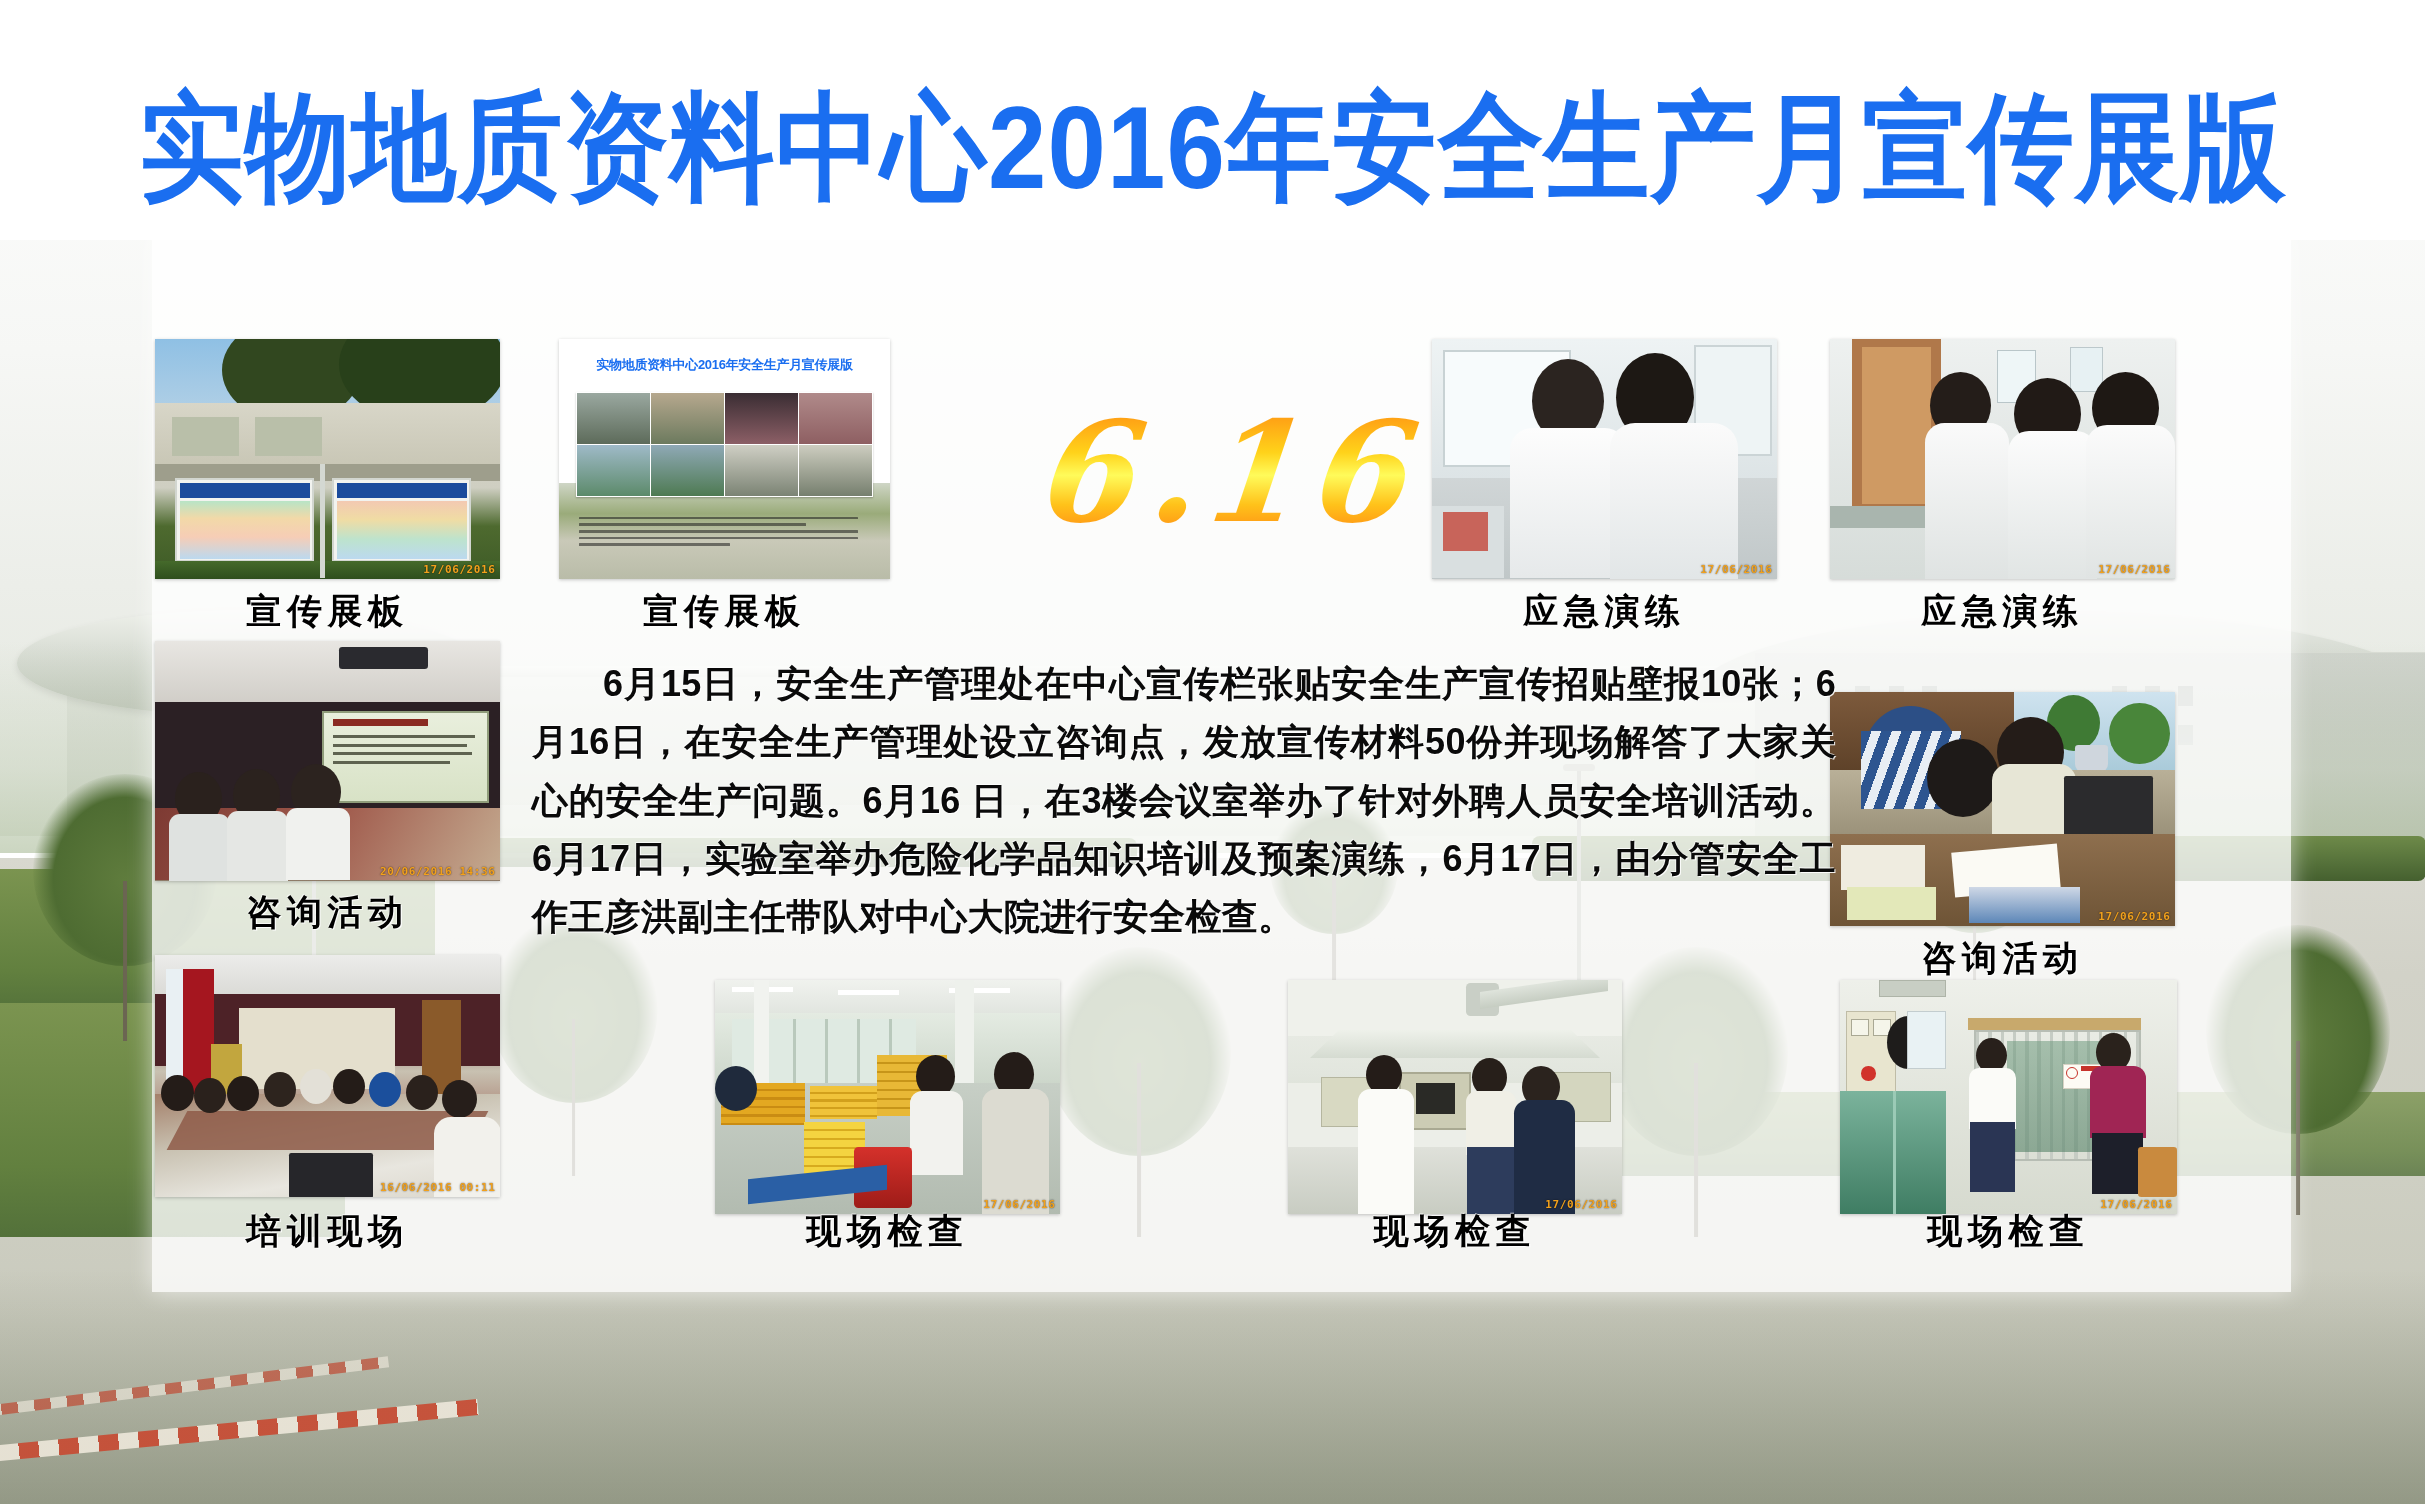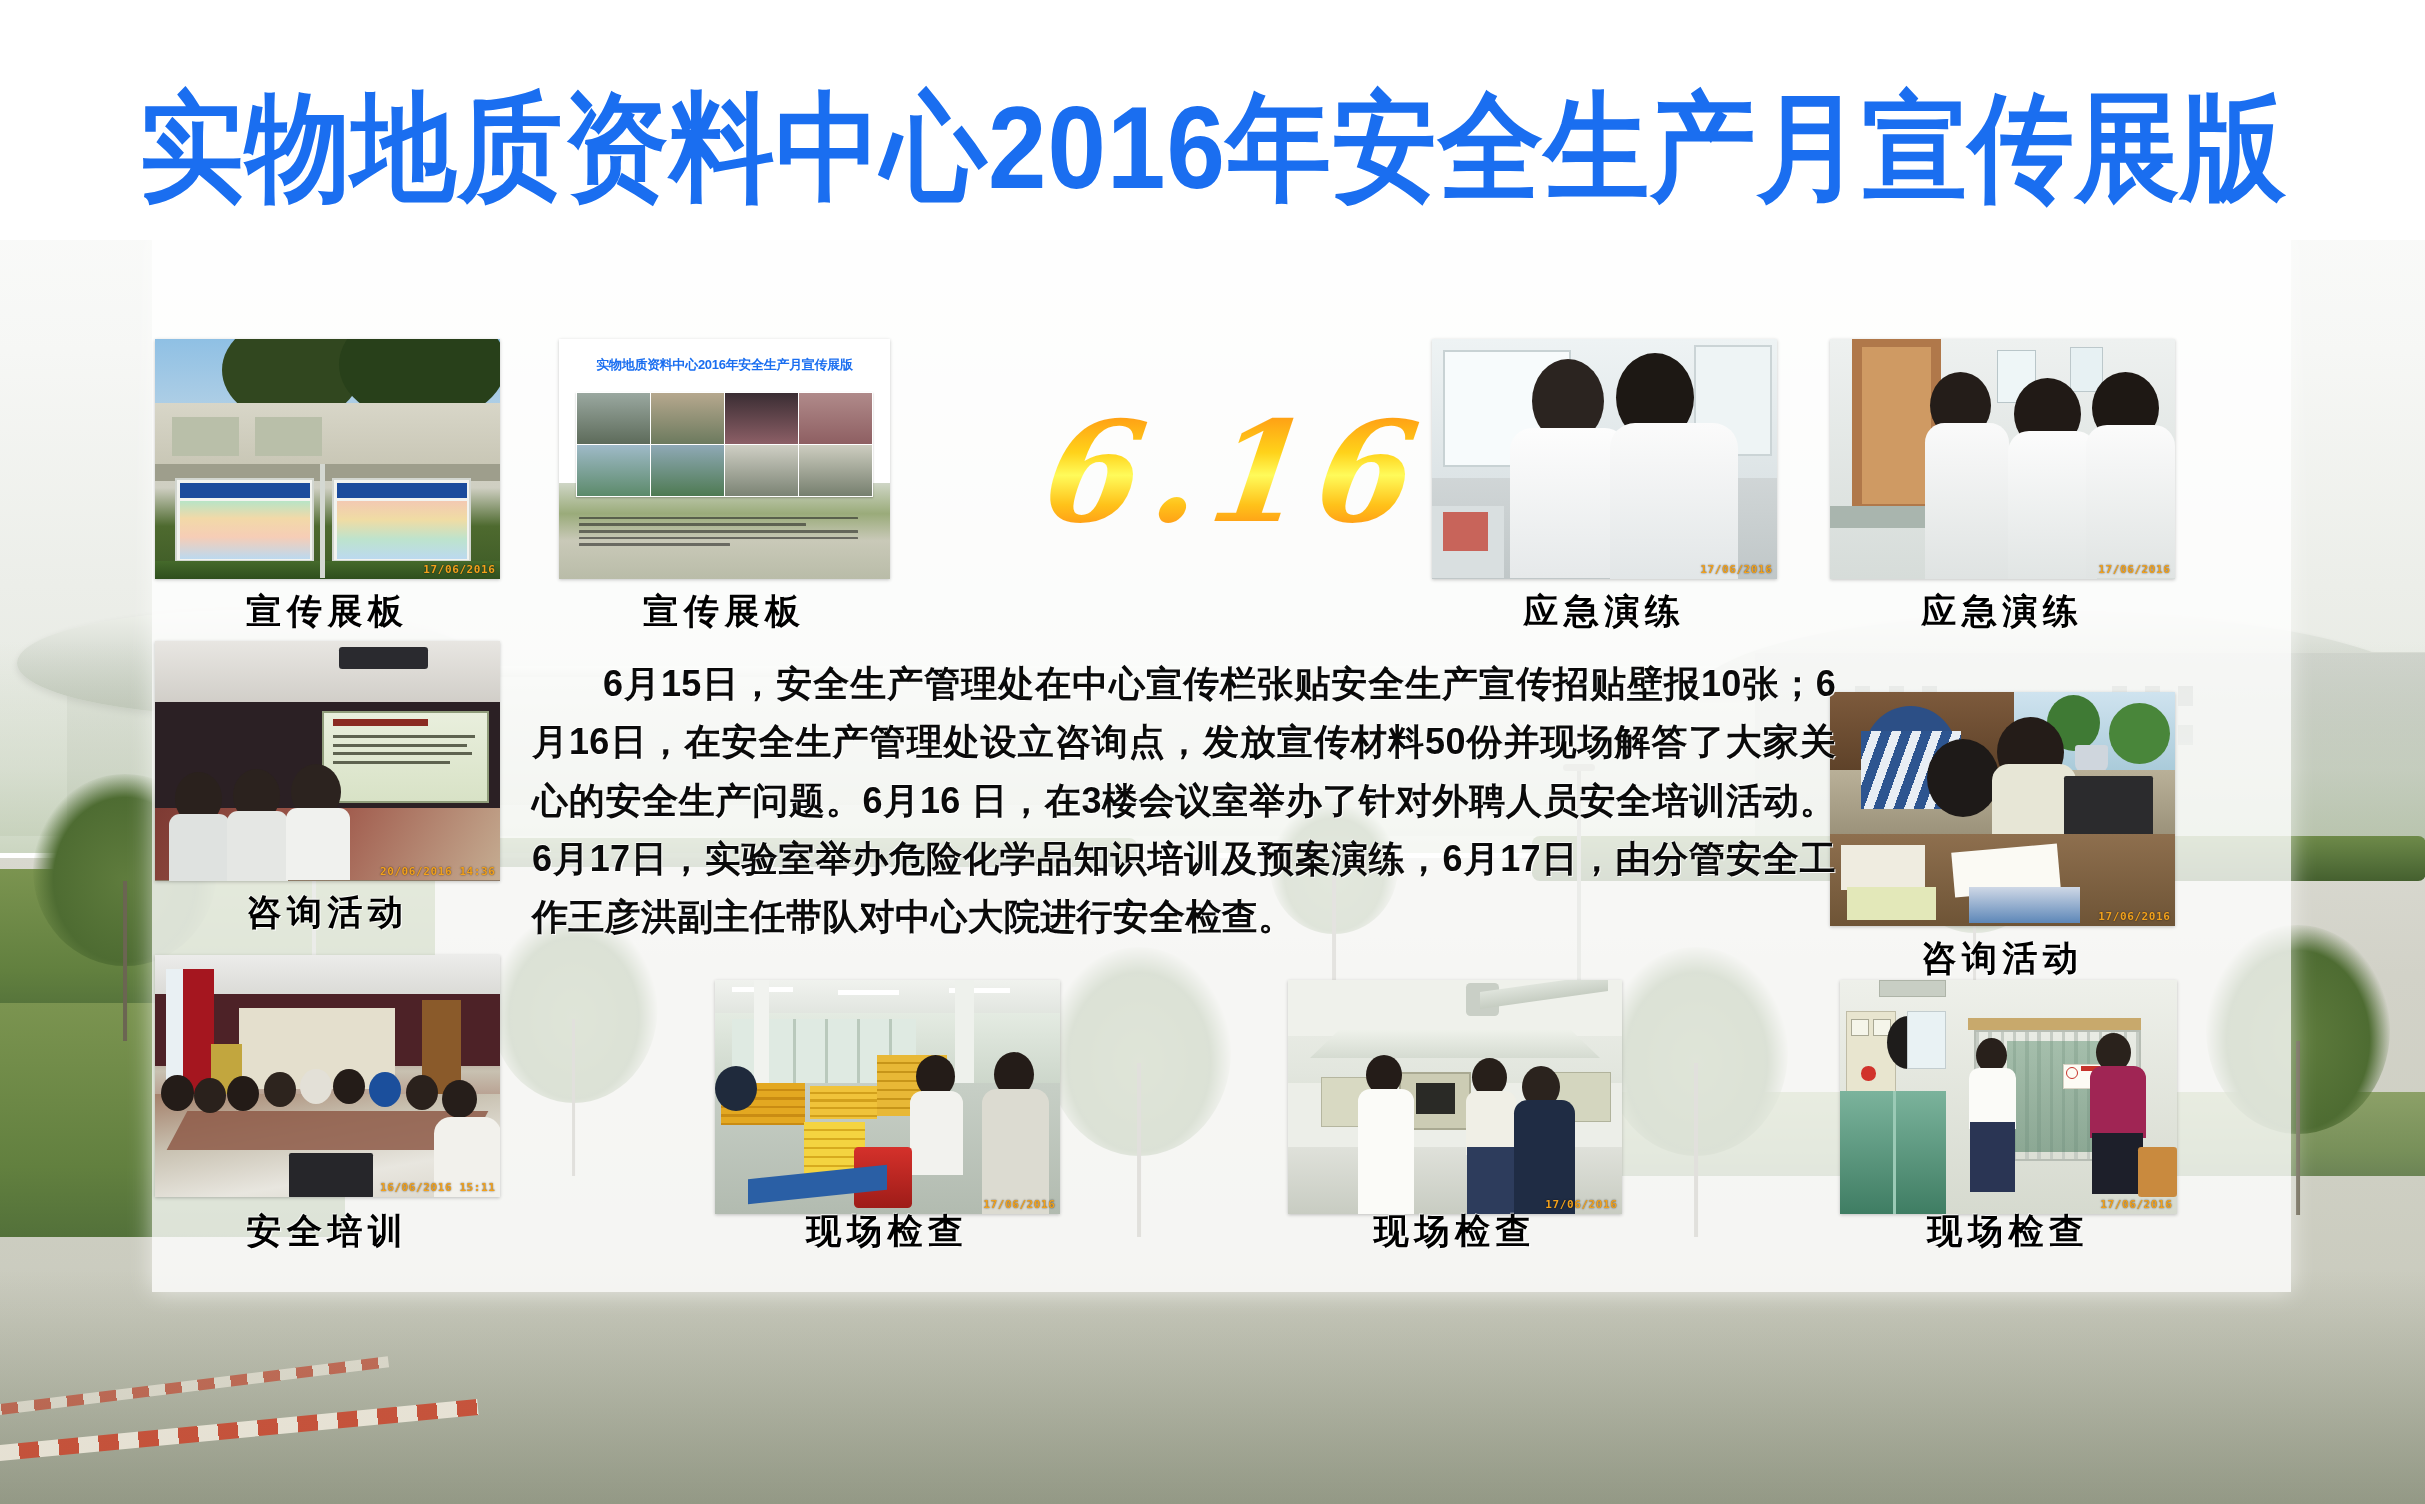--- a/index.html
+++ b/index.html
@@ -460,23 +460,23 @@
     <div class="blob" style="left:72px;top:121px;width:32px;height:35px;background:#231b17;"></div>
     <div class="blob" style="left:109px;top:117px;width:32px;height:35px;background:#2d241e;"></div>
     <div class="blob" style="left:145px;top:114px;width:32px;height:35px;background:#e3e0d7;"></div>
     <div class="blob" style="left:178px;top:114px;width:32px;height:35px;background:#241c18;"></div>
     <div class="blob" style="left:214px;top:117px;width:32px;height:35px;background:#1b4f9c;"></div>
     <div class="blob" style="left:251px;top:120px;width:32px;height:35px;background:#2a211c;"></div>
     <div class="blob" style="left:287px;top:125px;width:35px;height:38px;background:#261e1a;"></div>
     <div class="bar" style="left:279px;top:162px;width:67px;height:81px;background:#f2f1ec;border-radius:16.7px 16.7px 0 0;"></div>
     <div class="bar" style="left:134px;top:198px;width:84px;height:45px;background:#26262a;border-radius:2.2px;"></div>
   </div>
-  <div class="stamp">16/06/2016  15:11</div>
-</div>
-<div class="caption" style="left:155px;top:1208px;width:345px;">安全培训</div>
+  <div class="stamp">16/06/2016  00:11</div>
+</div>
+<div class="caption" style="left:155px;top:1208px;width:345px;">培训现场</div>
 
 <div class="photo sc-ware" style="left:715px;top:980px;width:345px;height:234px;">
   <div class="scene">
     <div class="bar" style="left:0;top:0;width:100%;height:39px;background:linear-gradient(180deg,#f0f2ee,#dfe3dd);"></div>
     <div class="bar" style="left:16.7px;top:6.7px;width:61px;height:5.6px;background:#ffffff;"></div>
     <div class="bar" style="left:123px;top:10px;width:61px;height:5px;background:#ffffff;"></div>
     <div class="bar" style="left:234px;top:7.8px;width:61px;height:5px;background:#ffffff;"></div>
     <div class="bar" style="left:0;top:33px;width:100%;height:72px;background:linear-gradient(180deg,#e4ebe2,#ccd6ca);"></div>
     <div class="bar" style="left:16.7px;top:39px;width:184px;height:64px;background:repeating-linear-gradient(90deg,#dfeae2 0 29px,#b9c9bc 29px 32px);"></div>
     <div class="bar" style="left:39px;top:0;width:14.5px;height:111px;background:#f1f3ef;"></div>

